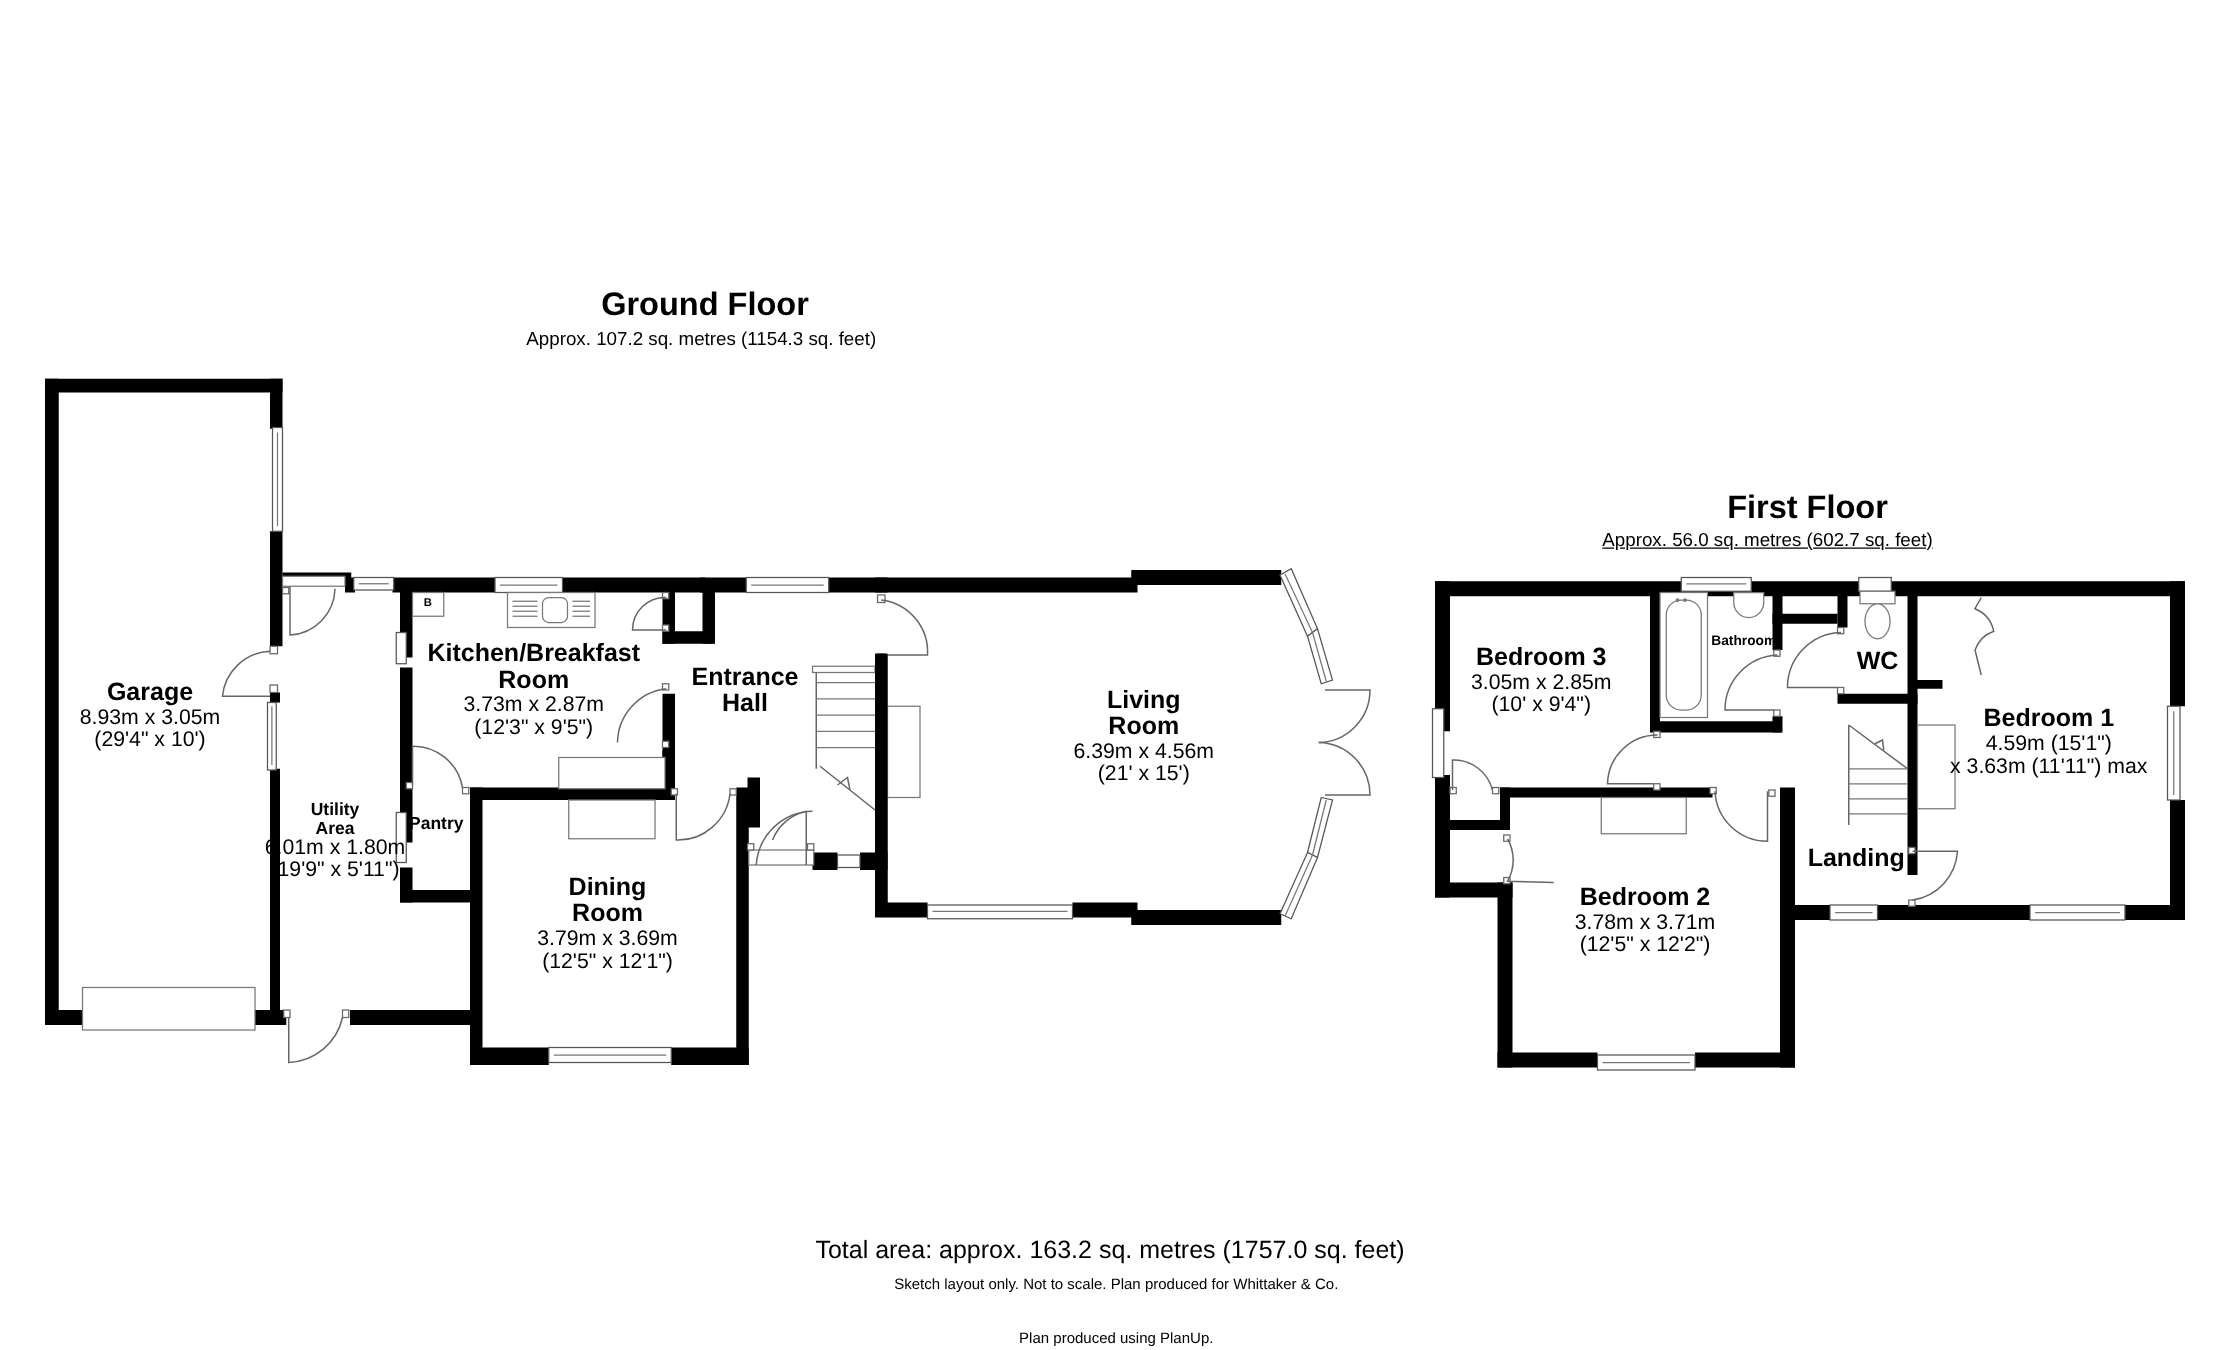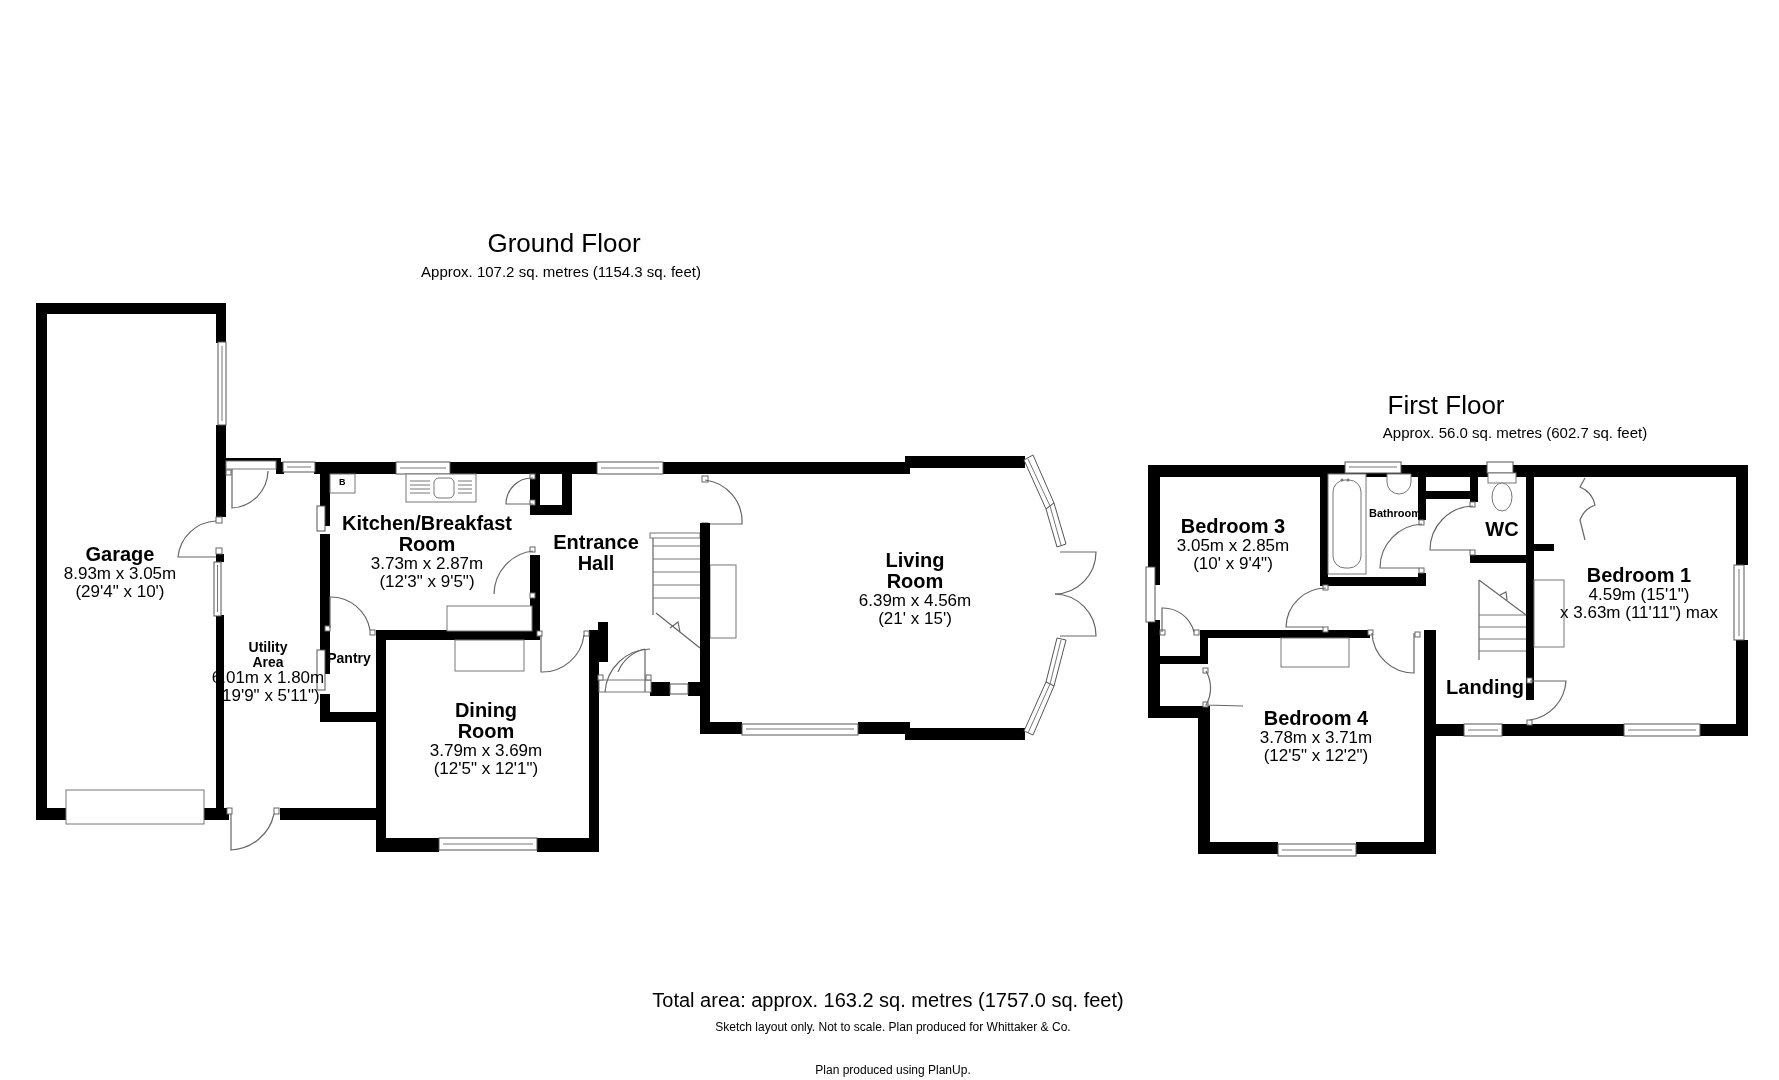--- a/index.html
+++ b/index.html
@@ -10,21 +10,21 @@
   .winline { stroke: #777; stroke-width: 1; fill: none; }
   .thin { fill: none; stroke: #666; stroke-width: 1.2; }
   .fix { fill: #fff; stroke: #777; stroke-width: 1; }
   .jamb { fill: #fff; stroke: #666; stroke-width: 1; }
   .label { position: absolute; text-align: center; white-space: nowrap; transform: translateX(-50%); line-height: 1.05; }
   .rname { font-weight: bold; font-size: 20px; }
   .rdim { font-size: 17px; }
   .rname-sm { font-weight: bold; font-size: 14px; }
   .rdim-sm { font-size: 17px; }
   .rname-xs { font-weight: bold; font-size: 11px; }
-  .floor-title { position: absolute; font-weight: normal; font-size: 26px; transform: translateX(-50%); white-space: nowrap; }
+  .floor-title { position: absolute; font-weight: bold; font-size: 26px; transform: translateX(-50%); white-space: nowrap; }
   .floor-sub { position: absolute; font-size: 15px; transform: translateX(-50%); white-space: nowrap; }
   .foot-total { position: absolute; font-size: 20px; transform: translateX(-50%); white-space: nowrap; }
   .foot-small { position: absolute; font-size: 12px; transform: translateX(-50%); white-space: nowrap; }
   .b-label { position: absolute; font-size: 9px; font-weight: bold; }
 </style>
 </head>
 <body>
 
 <svg class="plan" width="1779" height="1080" viewBox="0 0 1779 1080" xmlns="http://www.w3.org/2000/svg">
 
@@ -368,21 +368,21 @@
 
     <rect class="fix" x="1281" y="638" width="68" height="29"></rect>
     <rect class="fix" x="1534" y="580" width="30" height="67"></rect>
   </g>
 </svg>
 
 <div class="floor-title" style="left:564px; top:228px;">Ground Floor</div>
 <div class="floor-sub" style="left:561px; top:263px;">Approx. 107.2 sq. metres (1154.3 sq. feet)</div>
 
 <div class="floor-title" style="left:1446px; top:390px;">First Floor</div>
-<div class="floor-sub" style="left:1515px; top:424px;">Approx. 56.0 sq. metres (602.7 sq. feet)</div>
+<div class="floor-sub" style="left:1414px; top:424px;text-decoration:underline;">Approx. 56.0 sq. metres (602.7 sq. feet)</div>
 
 <div class="label" style="left:120px; top:544px;">
   <div class="rname">Garage</div>
   <div class="rdim">8.93m x 3.05m</div>
   <div class="rdim">(29'4" x 10')</div>
 </div>
 
 <div class="label" style="left:268px; top:640px;">
   <div class="rname-sm">Utility</div>
   <div class="rname-sm">Area</div>
@@ -436,21 +436,21 @@
   <div class="rname">WC</div>
 </div>
 
 <div class="label" style="left:1639px; top:565px;">
   <div class="rname">Bedroom 1</div>
   <div class="rdim">4.59m (15'1")</div>
   <div class="rdim">x 3.63m (11'11") max</div>
 </div>
 
 <div class="label" style="left:1316px; top:708px;">
-  <div class="rname">Bedroom 4</div>
+  <div class="rname">Bedroom 2</div>
   <div class="rdim">3.78m x 3.71m</div>
   <div class="rdim">(12'5" x 12'2")</div>
 </div>
 
 <div class="label" style="left:1485px; top:677px;">
   <div class="rname">Landing</div>
 </div>
 
 <div class="foot-total" style="left:888px; top:989px;">Total area: approx. 163.2 sq. metres (1757.0 sq. feet)</div>
 <div class="foot-small" style="left:893px; top:1020px;">Sketch layout only. Not to scale. Plan produced for Whittaker &amp; Co.</div>

